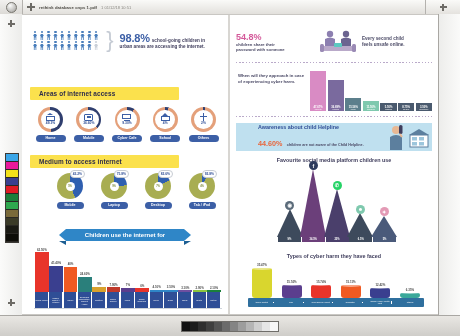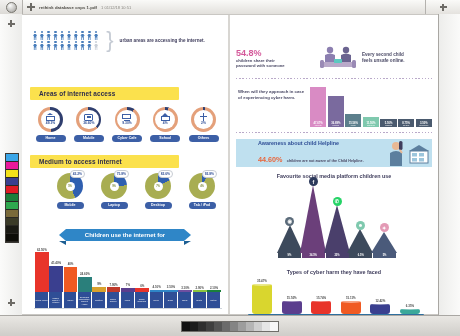--- a/index.html
+++ b/index.html
@@ -67,21 +67,21 @@
 
   
   .statusbar{position:absolute;left:0;bottom:0;width:460px;height:20px;
     background:linear-gradient(#e9e7e3,#cfcdc9);border-top:1px solid #a9a7a3;
     display:flex;align-items:center;justify-content:center;}
   .grad-strip{display:flex;height:9px;border:1px solid #6f6d69;}
   .grad-cell{width:8px;height:100%;}
 
   
   .col-l{position:absolute;left:0;top:0;width:206px;height:299px;}
-  .col-r{position:absolute;left:208px;top:16px;width:208px;height:299px;}
+  .col-r{position:absolute;left:208px;top:0;width:208px;height:299px;}
 
   
   .people-row{position:absolute;left:10px;top:16px;width:190px;display:flex;align-items:center;gap:6px;}
   .people-grid{display:grid;grid-template-columns:repeat(10,6.2px);grid-auto-rows:9px;gap:1px 0.6px;}
   .person{position:relative;width:6.2px;height:9px;}
   .person .h{position:absolute;left:1.9px;top:0;width:2.4px;height:2.4px;border-radius:50%;background:#4a7ebb;}
   .person .b{position:absolute;left:0.9px;top:2.8px;width:4.4px;height:6.2px;background:#4a7ebb;
     clip-path:polygon(35% 0,65% 0,100% 32%,78% 32%,78% 100%,60% 100%,60% 60%,40% 60%,40% 100%,22% 100%,22% 32%,0 32%);}
   .person.dim .h,.person.dim .b{background:#c9cfd8;}
   .people-brace{font-size:22px;color:#c5cbd4;line-height:0;margin-left:1px;margin-top:-2px;}
@@ -353,20 +353,24 @@
                 <div class="h"></div>
                 <div class="b"></div>
               </div>
               <div class="person dim">
                 <div class="h"></div>
                 <div class="b"></div>
               </div>
             </div>
           <div class="people-brace">}</div>
           <div class="stat-98">
+            <div class="line1">
+              <span class="big">98.8%</span>
+              <span class="sm">school-going children in</span>
+            </div>
             <div class="line2">urban areas are accessing the internet.</div>
           </div>
         </div>
 
         <div class="ybanner" id="banner-areas">
           <span>Areas of internet access</span>
         </div>
         <div class="donut-row" id="donut-row">
             <div class="donut-item">
               <div class="donut" style="background:conic-gradient(#2f3e6e 0deg 177.48deg,#e4a07a 177.48deg 360deg)">

